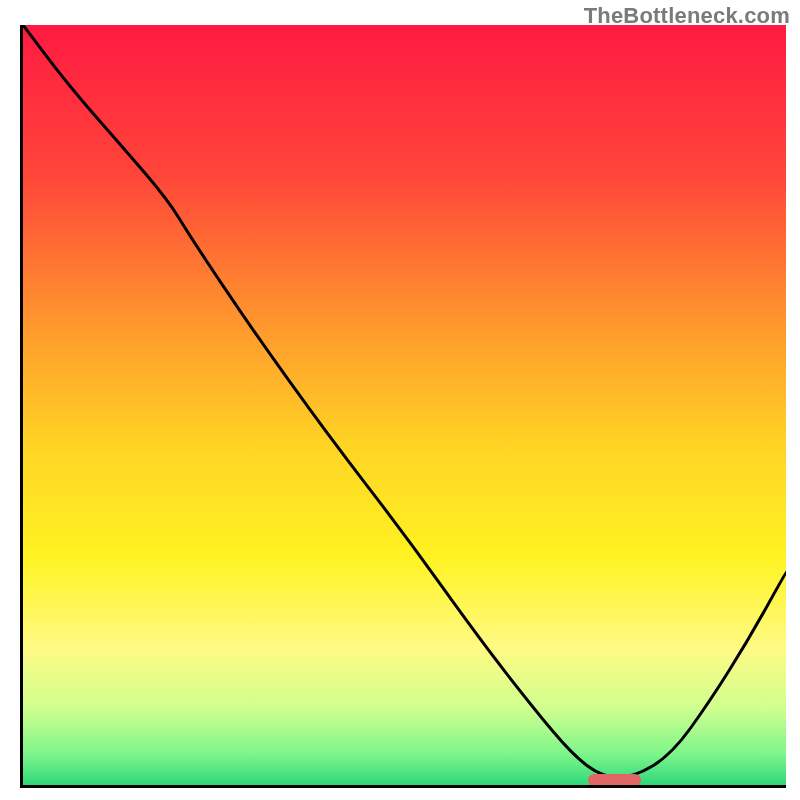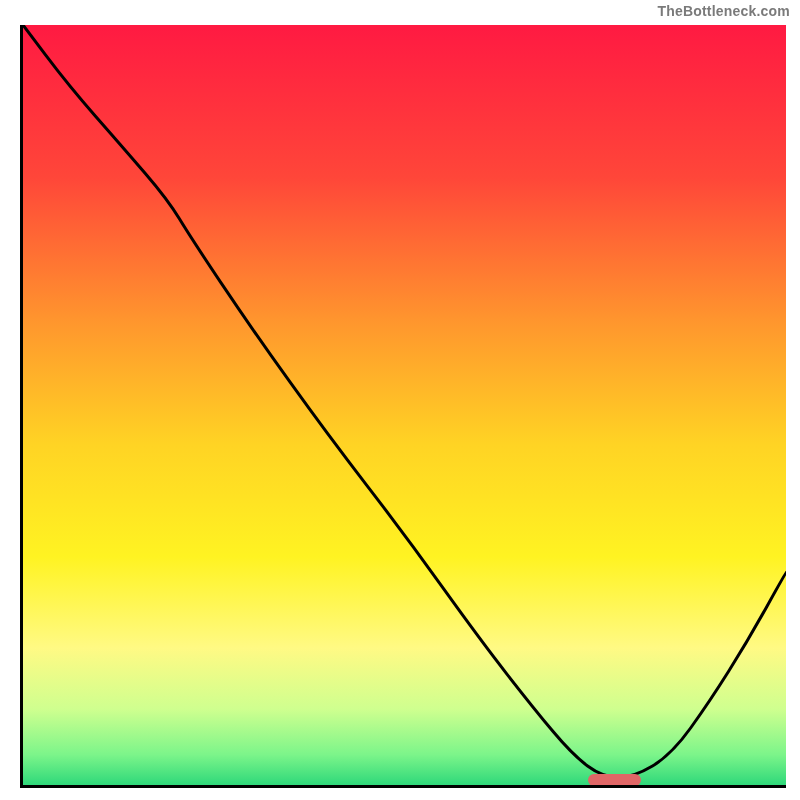--- a/index.html
+++ b/index.html
@@ -12,21 +12,21 @@
   }
   .container {
     position: relative;
     width: 800px;
     height: 800px;
   }
   .watermark {
     position: absolute;
     top: 3px;
     right: 10px;
-    font-size: 14px;
+    font-size: 22px;
     font-weight: bold;
     color: #7a7a7a;
     letter-spacing: 0.2px;
   }
   .plot-area {
     position: absolute;
     left: 20px;
     top: 25px;
     width: 763px;
     height: 760px;

